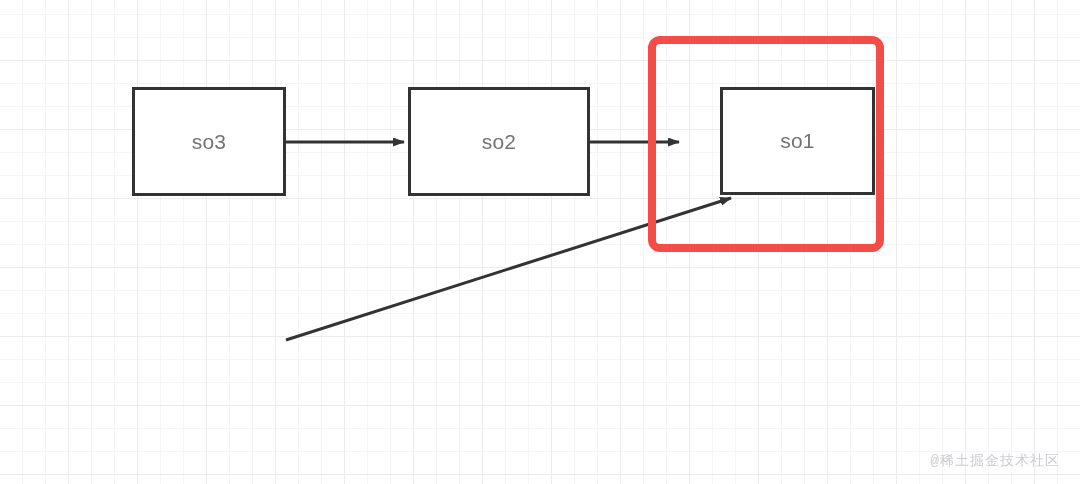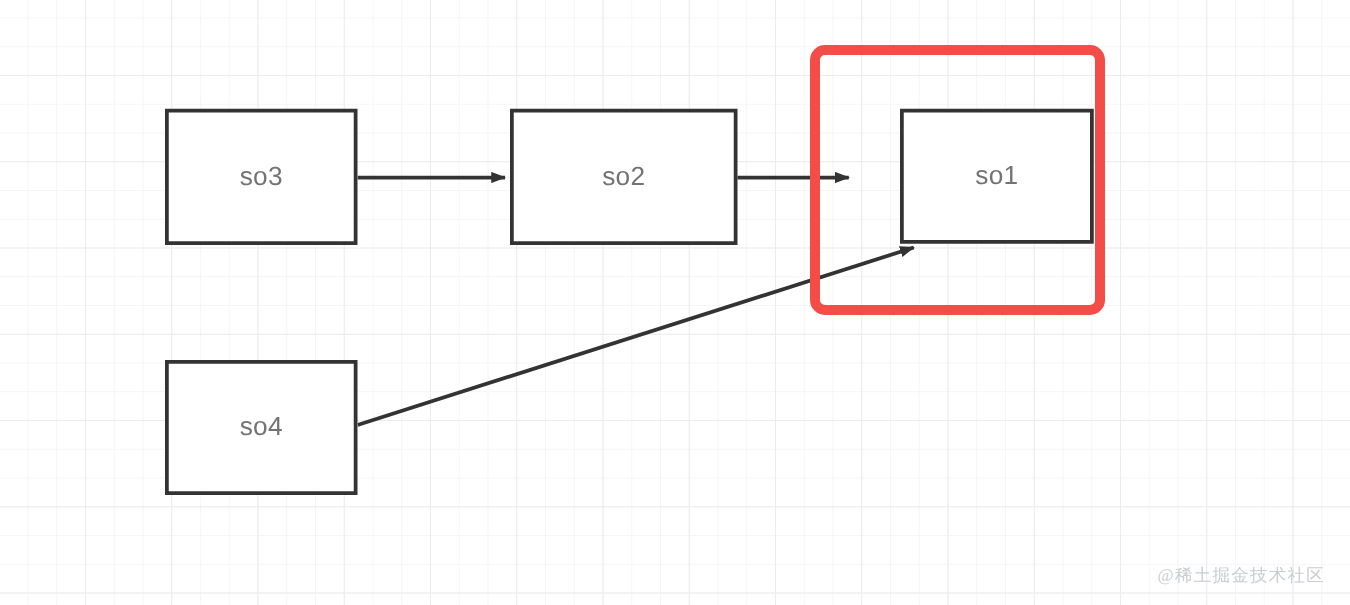--- a/index.html
+++ b/index.html
@@ -54,21 +54,21 @@
     border-radius: 12px;
     background: transparent;
     pointer-events: none;
   }
   .watermark {
     position: absolute;
     right: 20px;
     bottom: 14px;
     color: #c9ccd2;
     font-size: 14px;
-    font-family: Liberation Serif, serif;
+    font-family: Liberation Mono, monospace;
     letter-spacing: 1px;
     white-space: nowrap;
     user-select: none;
   }
 </style>
 </head>
 <body>
 
 <div id="canvas">
 
@@ -90,19 +90,16 @@
   </div>
 
   <div class="node-box" style="left:408px; top:87px; width:182px; height:109px;">
     <span>so2</span>
   </div>
 
   <div class="node-box" style="left:683px; top:87px; width:155px; height:108px;margin-left:37px;">
     <span>so1</span>
   </div>
 
-  <div class="node-box" style="left:132px; top:288px; width:154px; height:108px;">
-    <span>so4</span>
-  </div>
 
   <div class="watermark">@稀土掘金技术社区</div>
 
 </div>
 
 </body></html>

